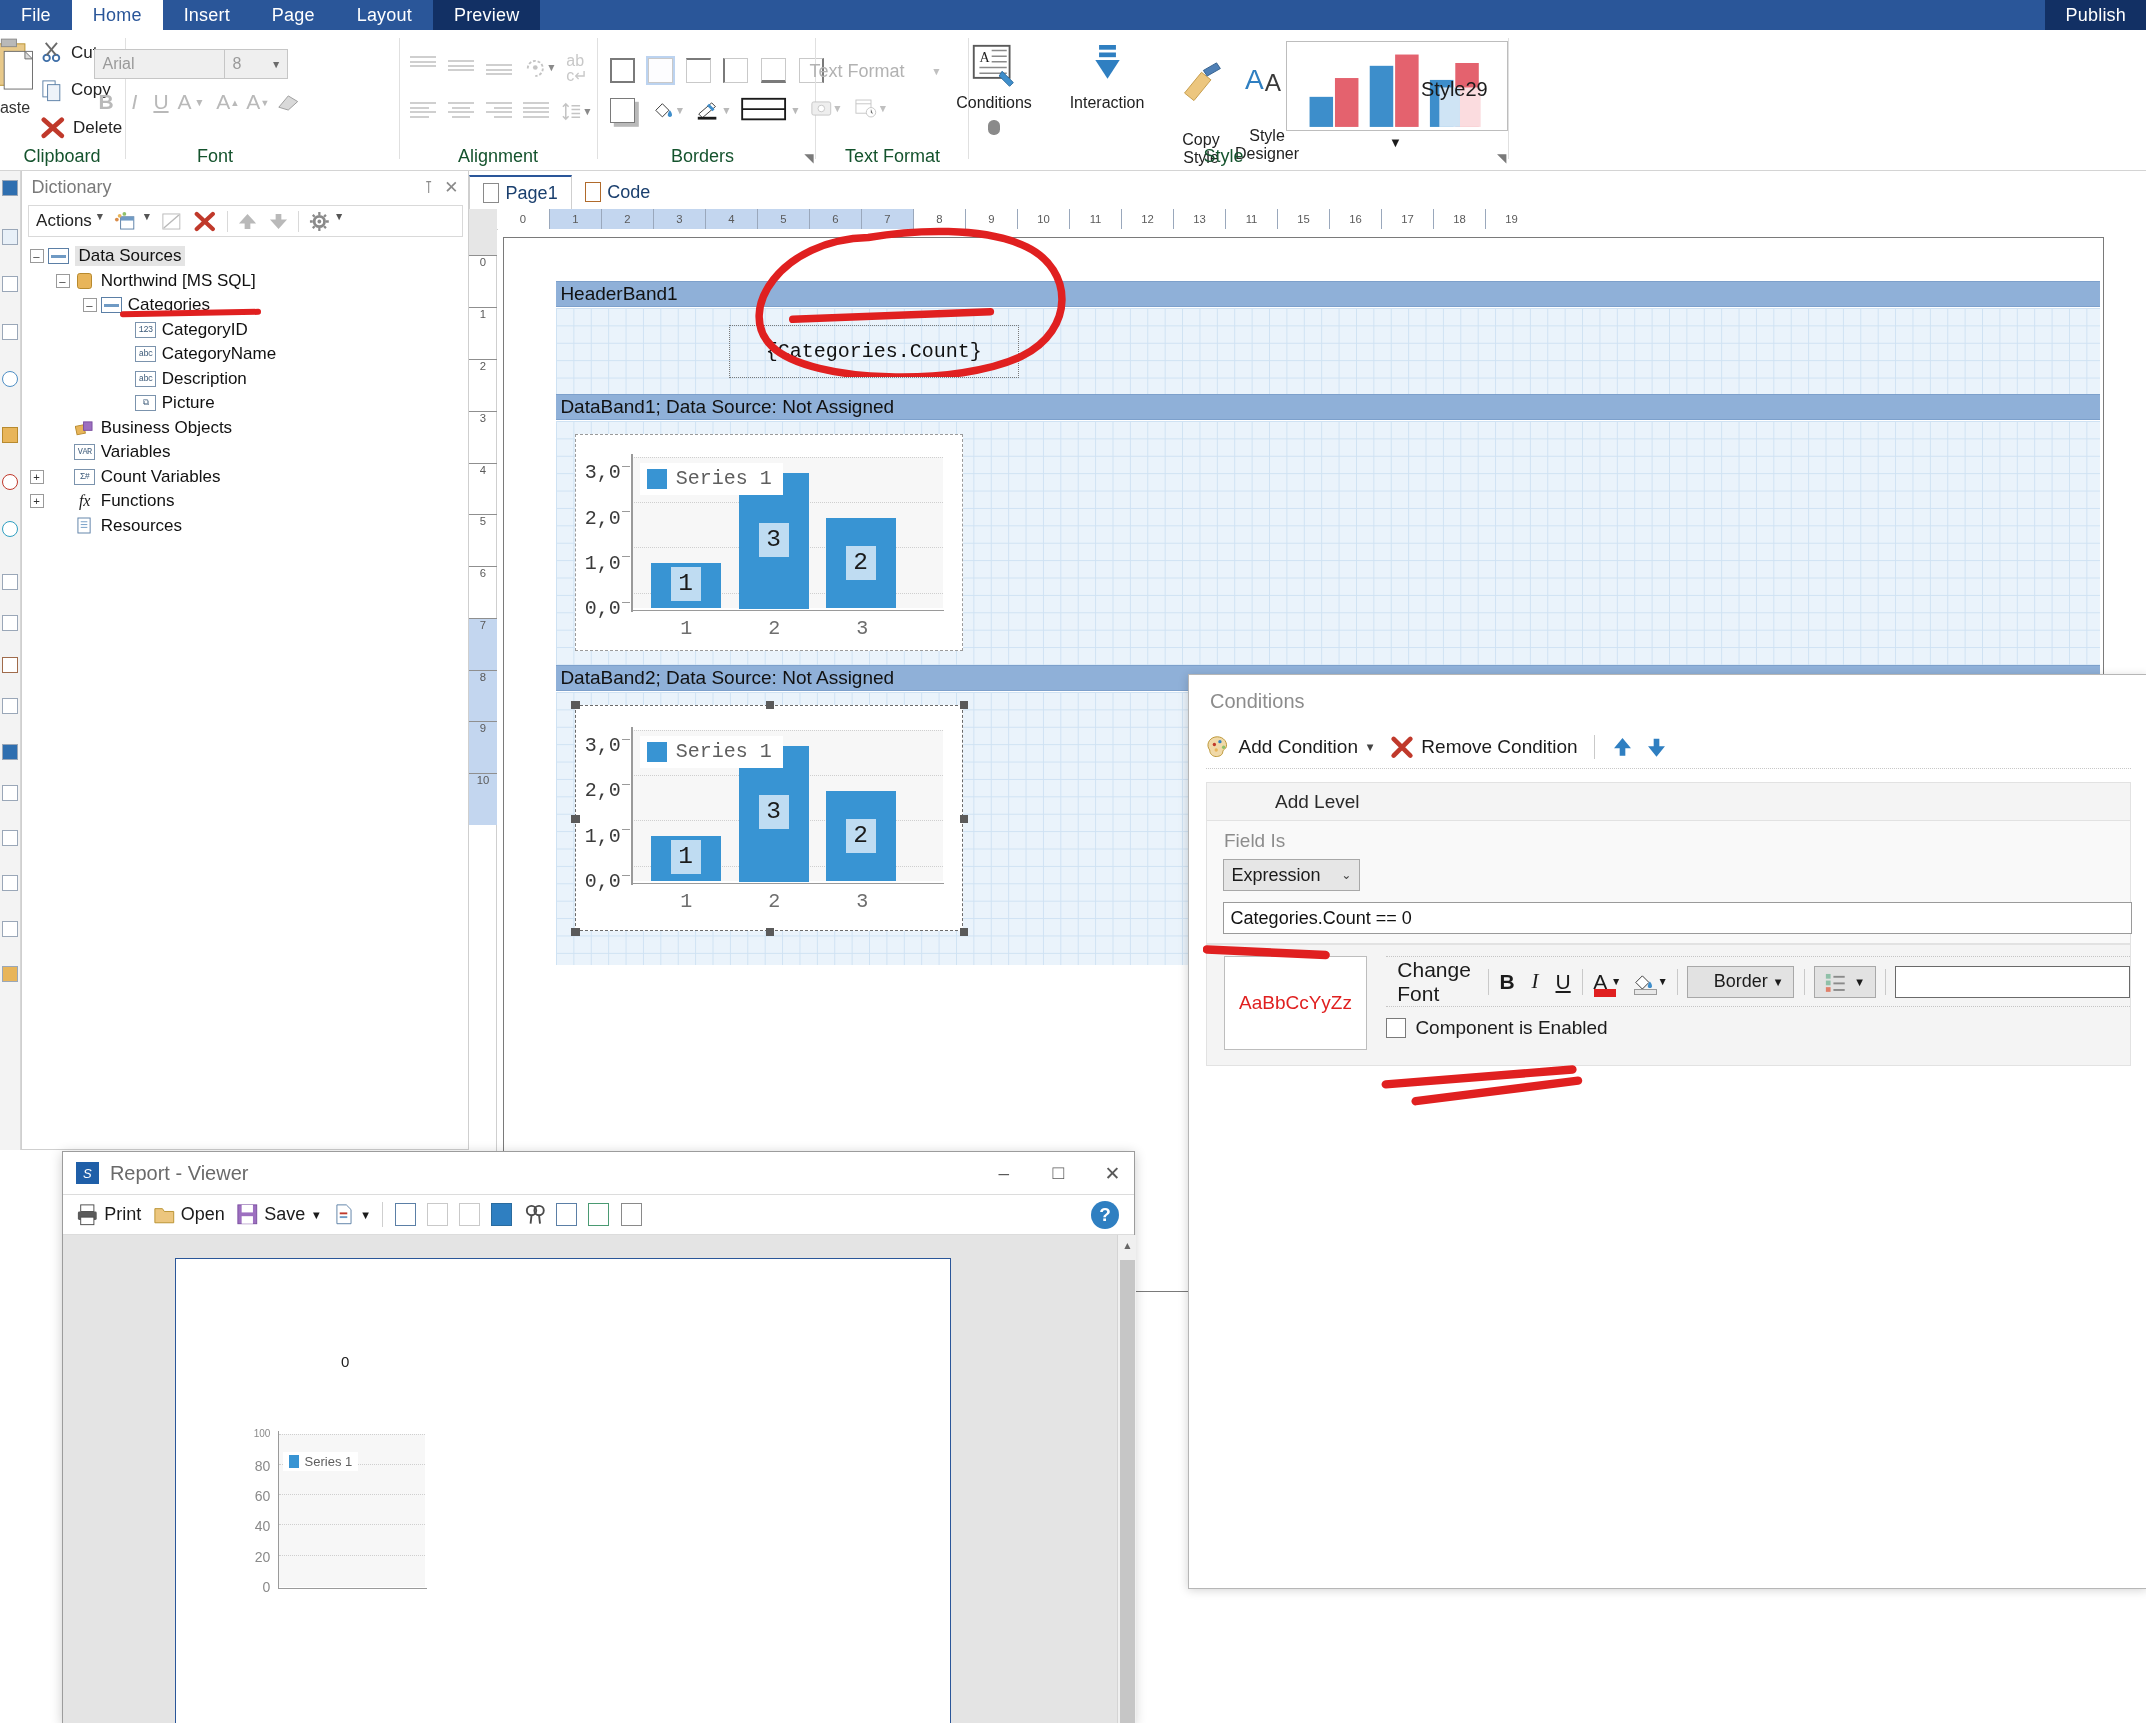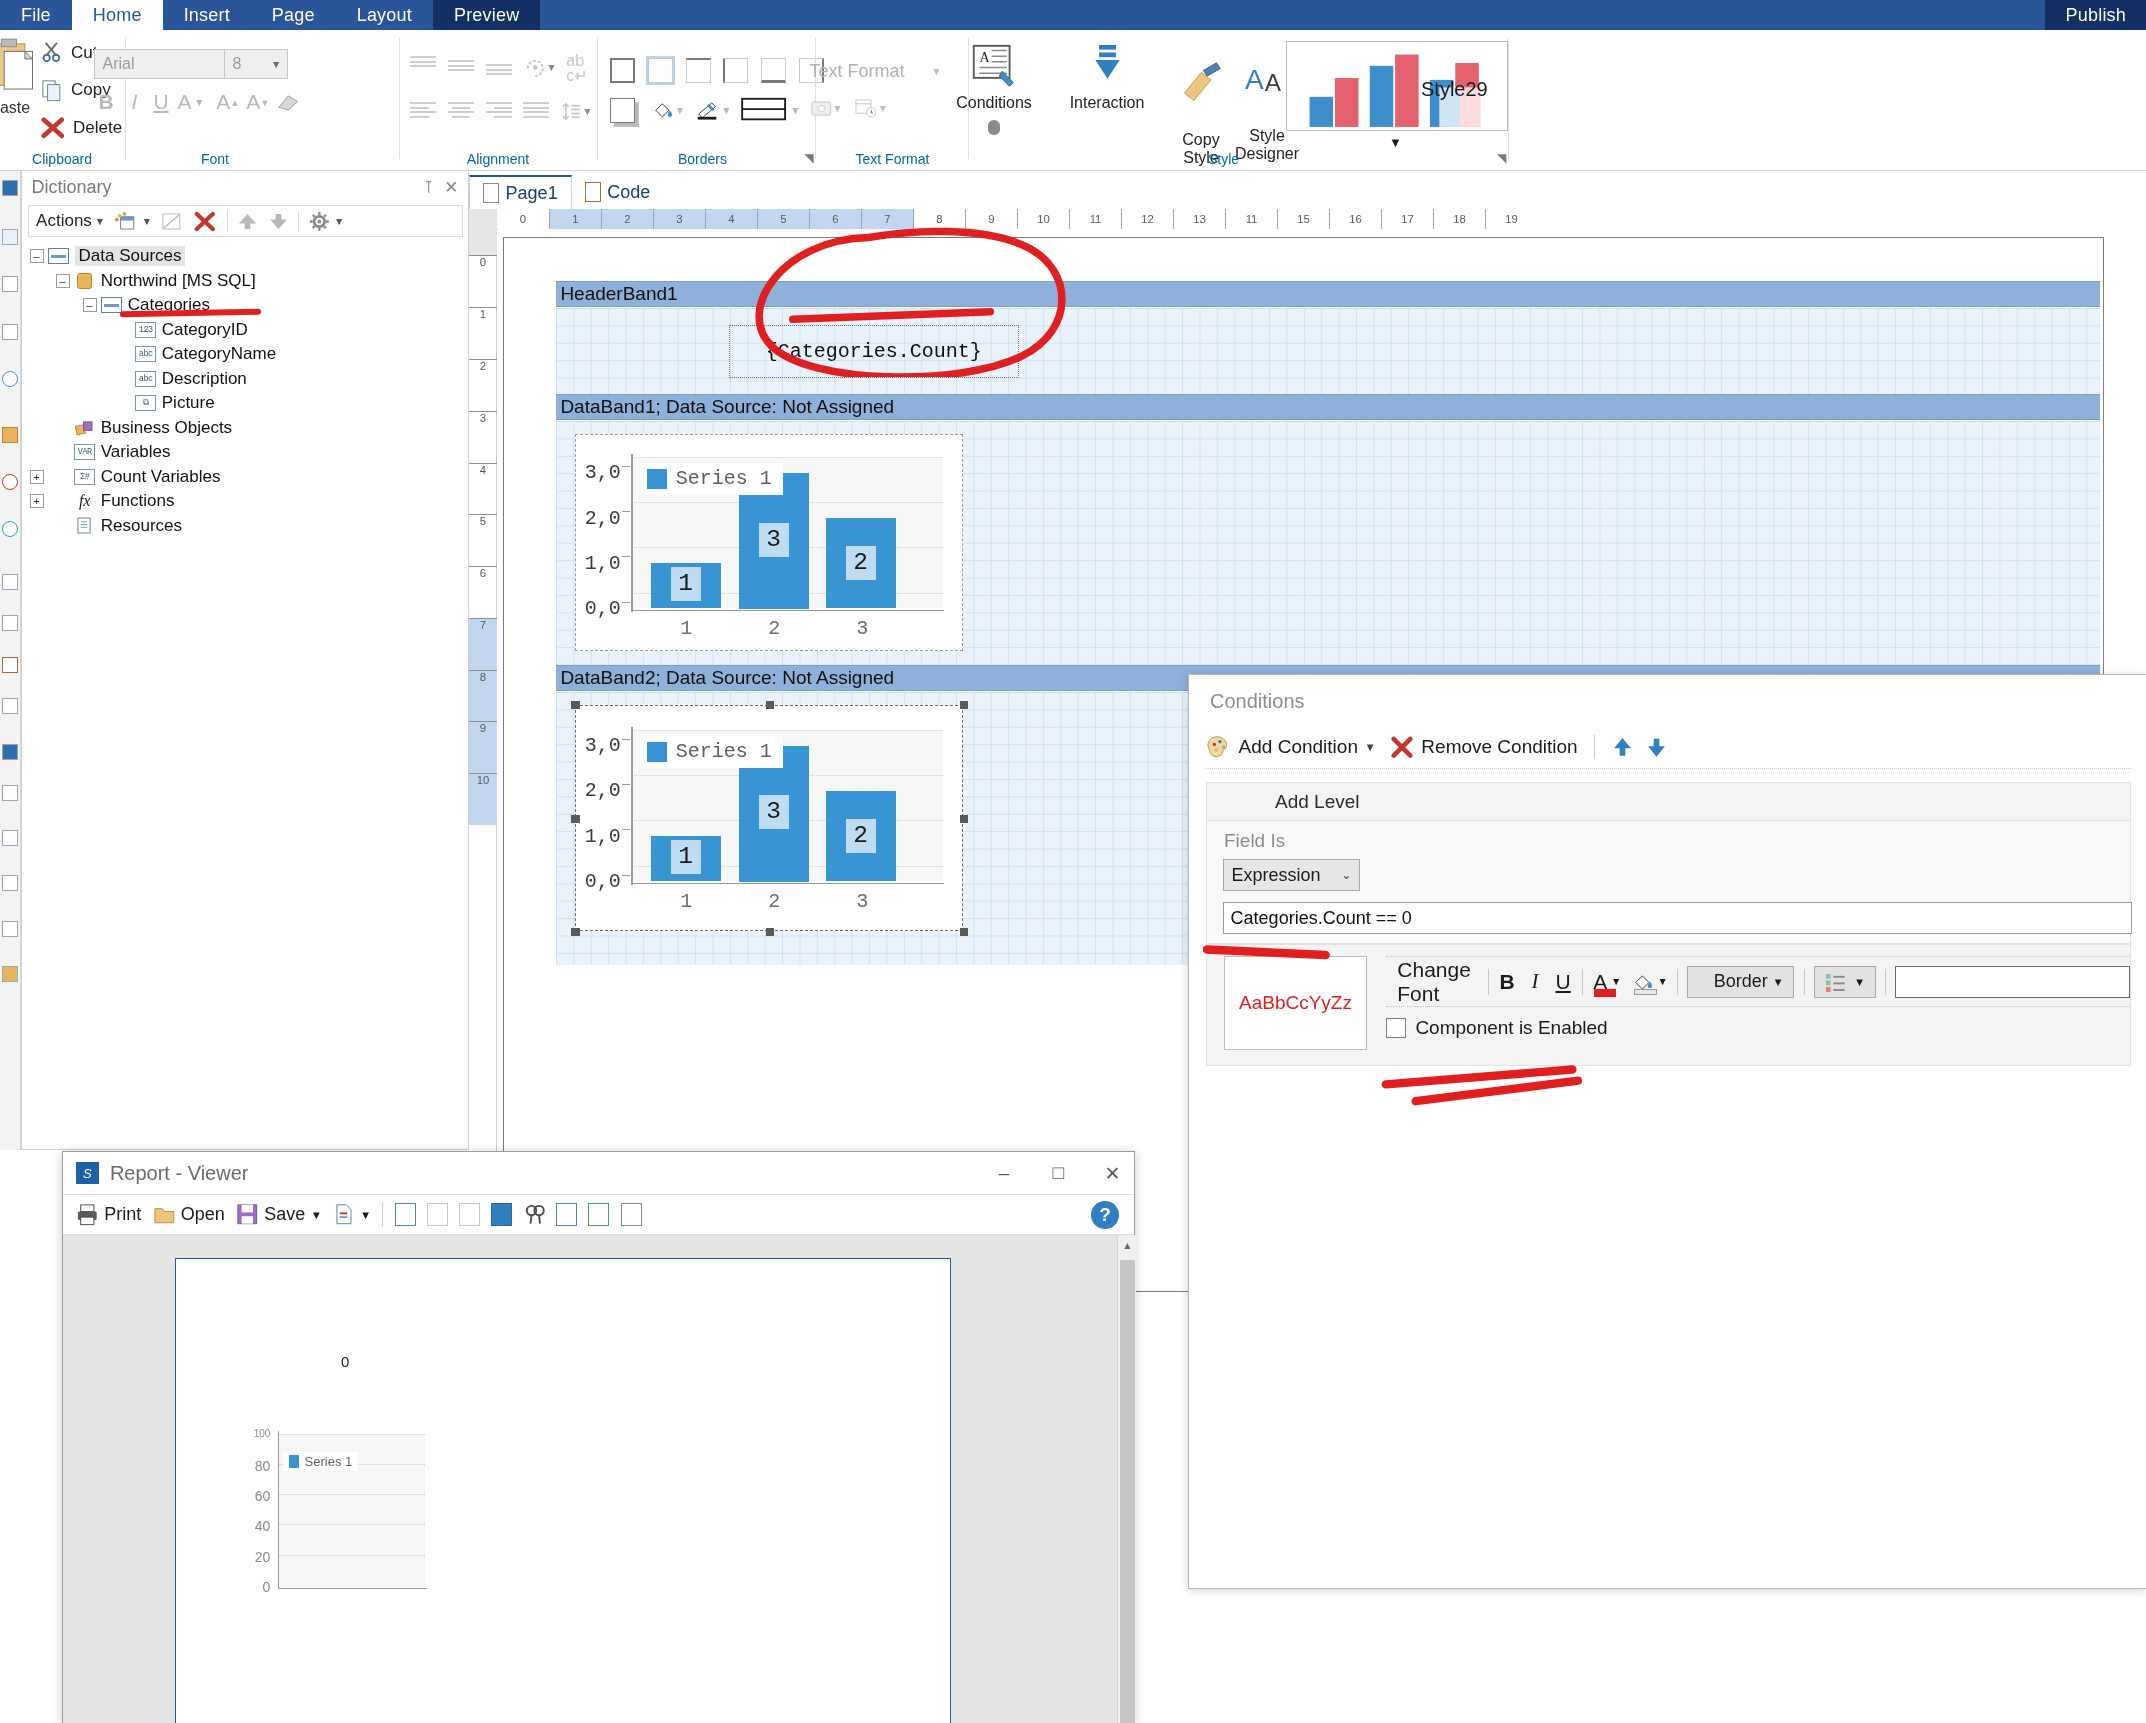--- a/index.html
+++ b/index.html
@@ -27,21 +27,21 @@
   .rb-spacer { flex:1; }
   .rb-tab.publish { background:#123064; }
 
   #ribbon-body {
     position:absolute; left:0; top:30px; width:2147px; height:141px;
     background:#ffffff; border-bottom:0.9px solid #d4d4d4;
   }
   .rb-group { position:absolute; top:0; height:141px; }
   .rb-group .rb-group-label {
     position:absolute; bottom:3.8px; left:0; width:100%;
-    text-align:center; font-size:14px; color:#0369a1;
+    text-align:center; font-size:18px; color:#14532d;
   }
   .rb-sep { position:absolute; top:7.5px; width:0.9px; height:121px; background:#e0e0e0; }
 
   
   .big-btn { position:absolute; text-align:center; color:#333; }
   .small-cmd {
     position:absolute; display:flex; align-items:center; gap:7.5px;
     font-size:17px; color:#222; cursor:default;
   }
 
@@ -94,21 +94,21 @@
     display:flex; align-items:center; padding:0 9.4px;
     font-size:18px; color:#7a7a7a;
   }
   #dict-title .t-spacer { flex:1; }
   .dict-winbtn { color:#8a8a8a; font-size:17px; margin-left:11.3px; cursor:default; }
   #dict-toolbar {
     position:absolute; left:5.6px; top:34px; width:435px; height:32px;
     border:0.9px solid #d9d9d9; background:#fff;
     display:flex; align-items:center; gap:9.4px; padding:0 7.5px;
   }
-  #dict-toolbar .dt-item { display:flex; align-items:center; gap:2.8px; cursor:default; font-size:17px; color:#222; }
+  #dict-toolbar .dt-item { display:flex; align-items:flex-start; gap:2.8px; cursor:default; font-size:17px; color:#222; }
   .dt-div { width:0.9px; height:21px; background:#d9d9d9; }
 
   #dict-tree { position:absolute; left:7.5px; top:73px; width:433px; }
   .tree-row {
     display:flex; align-items:center; height:24.5px; font-size:17px;
     color:#111; cursor:default; white-space:nowrap; position:relative;
   }
   .tree-exp {
     width:14px; height:14px; border:0.9px solid #9a9a9a; background:#fff;
     font-size:11.3px; line-height:12.2px; text-align:center; color:#333;

